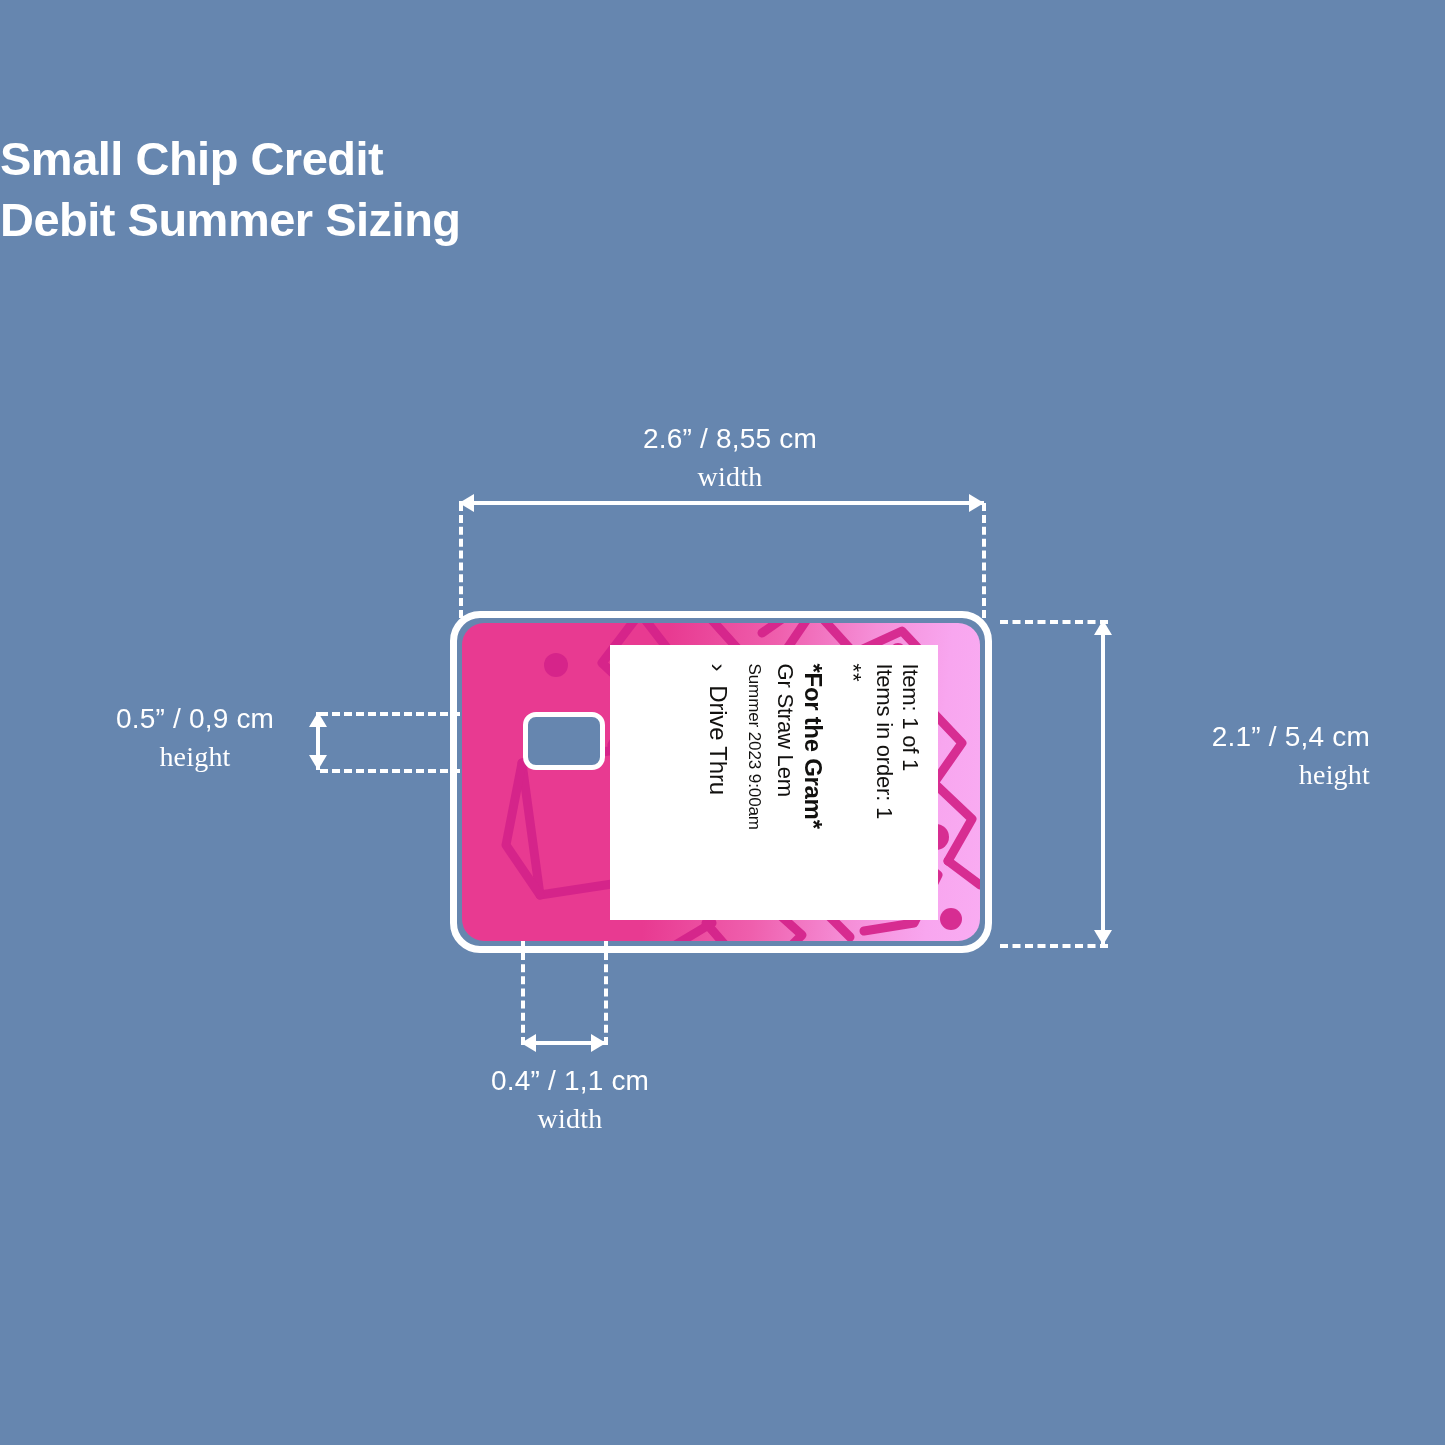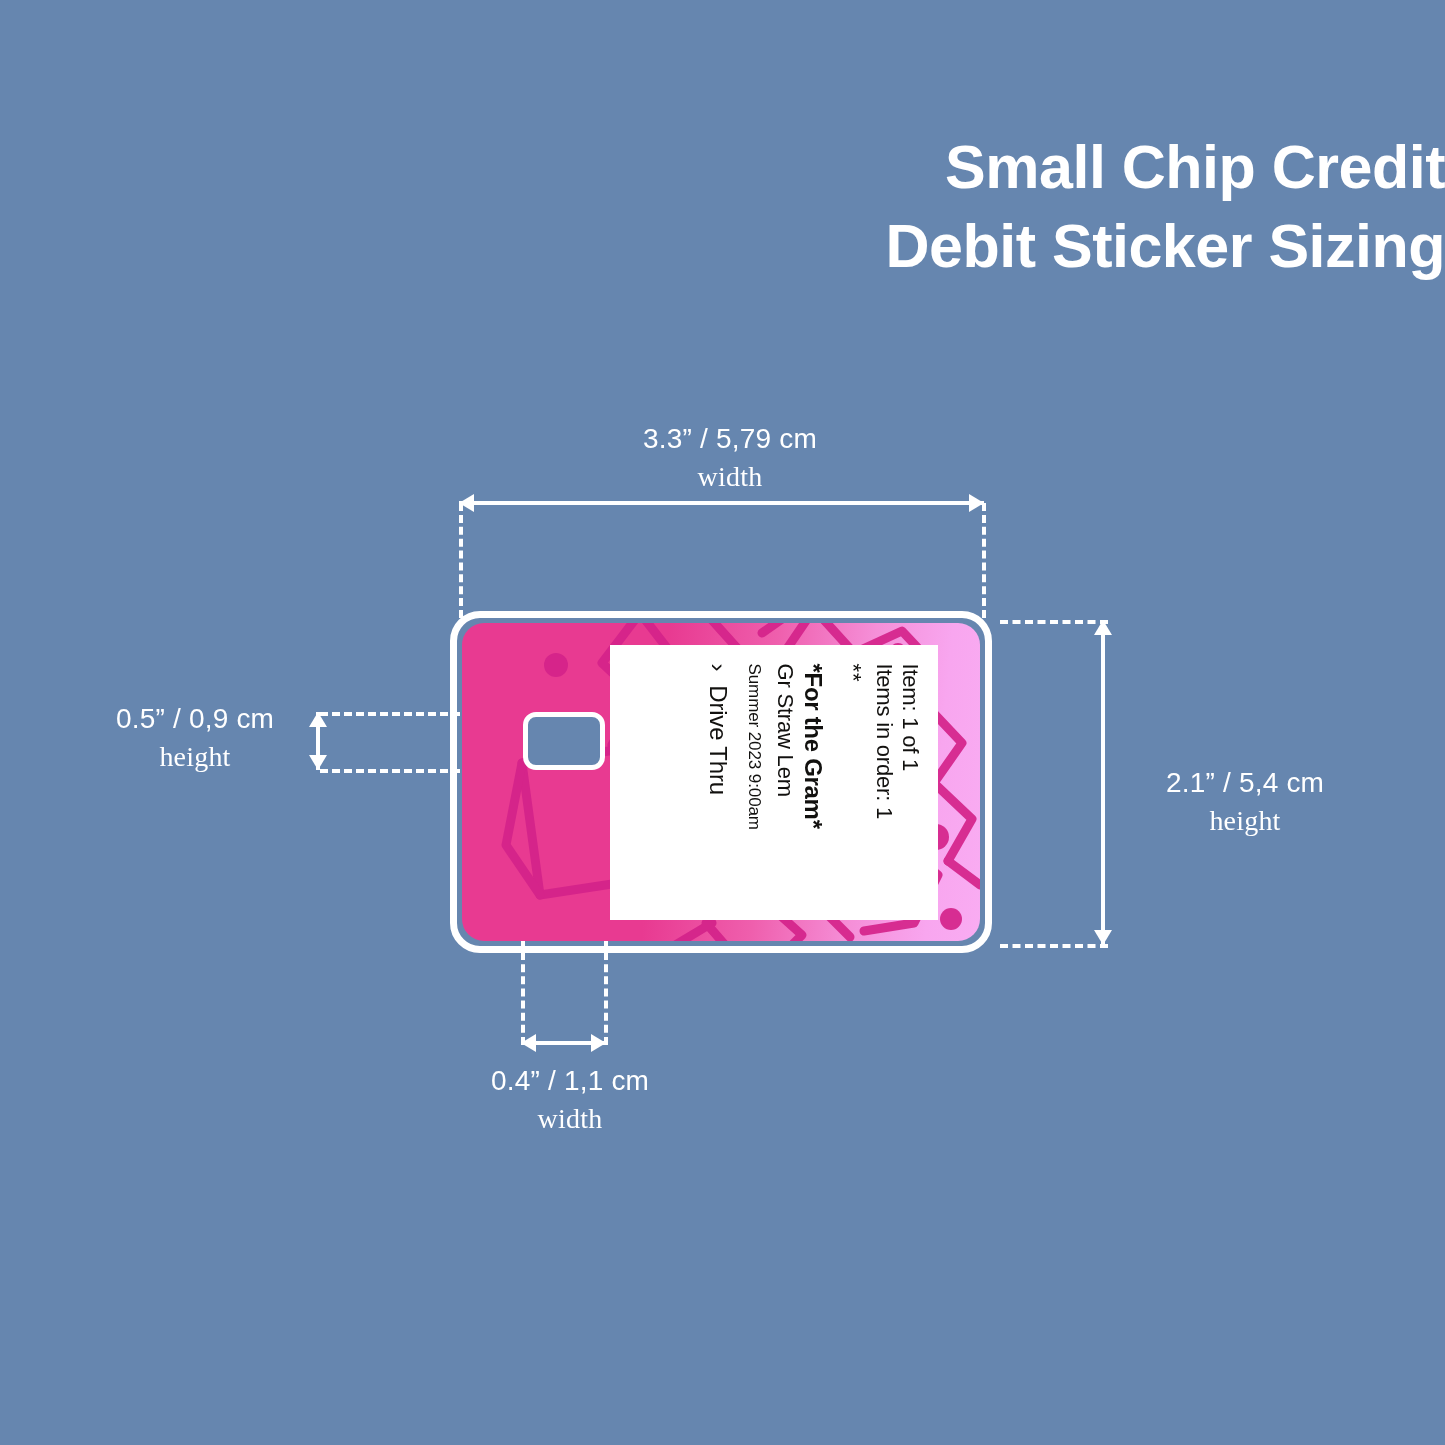--- a/index.html
+++ b/index.html
@@ -20,44 +20,44 @@
     width: 1445px;
     height: 1445px;
   }
 
   
   .title {
     position: absolute;
     left: 0;
     top: 128px;
     width: 1445px;
-    text-align: right;
+    text-align: left;
     color: #ffffff;
-    font-size: 61px;
+    font-size: 47px;
     font-weight: 700;
     line-height: 1.30;
     letter-spacing: -0.5px;
   }
   .title .line { display: block; }
 
   
   .dim-label {
     position: absolute;
     color: #ffffff;
     font-size: 28px;
     line-height: 1.35;
     text-align: center;
     font-weight: 400;
     letter-spacing: 0.2px;
   }
   .dim-label .l2 { display: block; font-family: Liberation Serif, serif; }
 
   #lbl-top-width { left: 530px; top: 420px; width: 400px; }
   #lbl-left-height { left: 80px; top: 700px; width: 230px; }
-  #lbl-right-height { left: 1120px; top: 764px; width: 250px; text-align: center; }
+  #lbl-right-height { left: 1120px; top: 718px; width: 250px; text-align: right; }
   #lbl-bottom-width { left: 460px; top: 1062px; width: 220px; }
 
   
   .dash-v {
     position: absolute;
     width: 0;
     border-left: 4px dashed #ffffff;
   }
   .dash-h {
     position: absolute;
@@ -241,25 +241,25 @@
   }
   .rc-chev { font-size: 24px; line-height: 1; }
 </style>
 </head>
 <body>
 
 <div class="stage">
 
   <div class="title">
     <span class="line">Small Chip Credit</span>
-    <span class="line">Debit Sticker Sizing</span>
+    <span class="line">Debit Summer Sizing</span>
   </div>
 
   <div class="dim-label" id="lbl-top-width">
-    <span>3.3” / 5,79 cm</span>
+    <span>2.6” / 8,55 cm</span>
     <span class="l2">width</span>
   </div>
 
   <div class="dim-label" id="lbl-left-height">
     <span>0.5” / 0,9 cm</span>
     <span class="l2">height</span>
   </div>
 
   <div class="dim-label" id="lbl-right-height">
     <span>2.1” / 5,4 cm</span>

